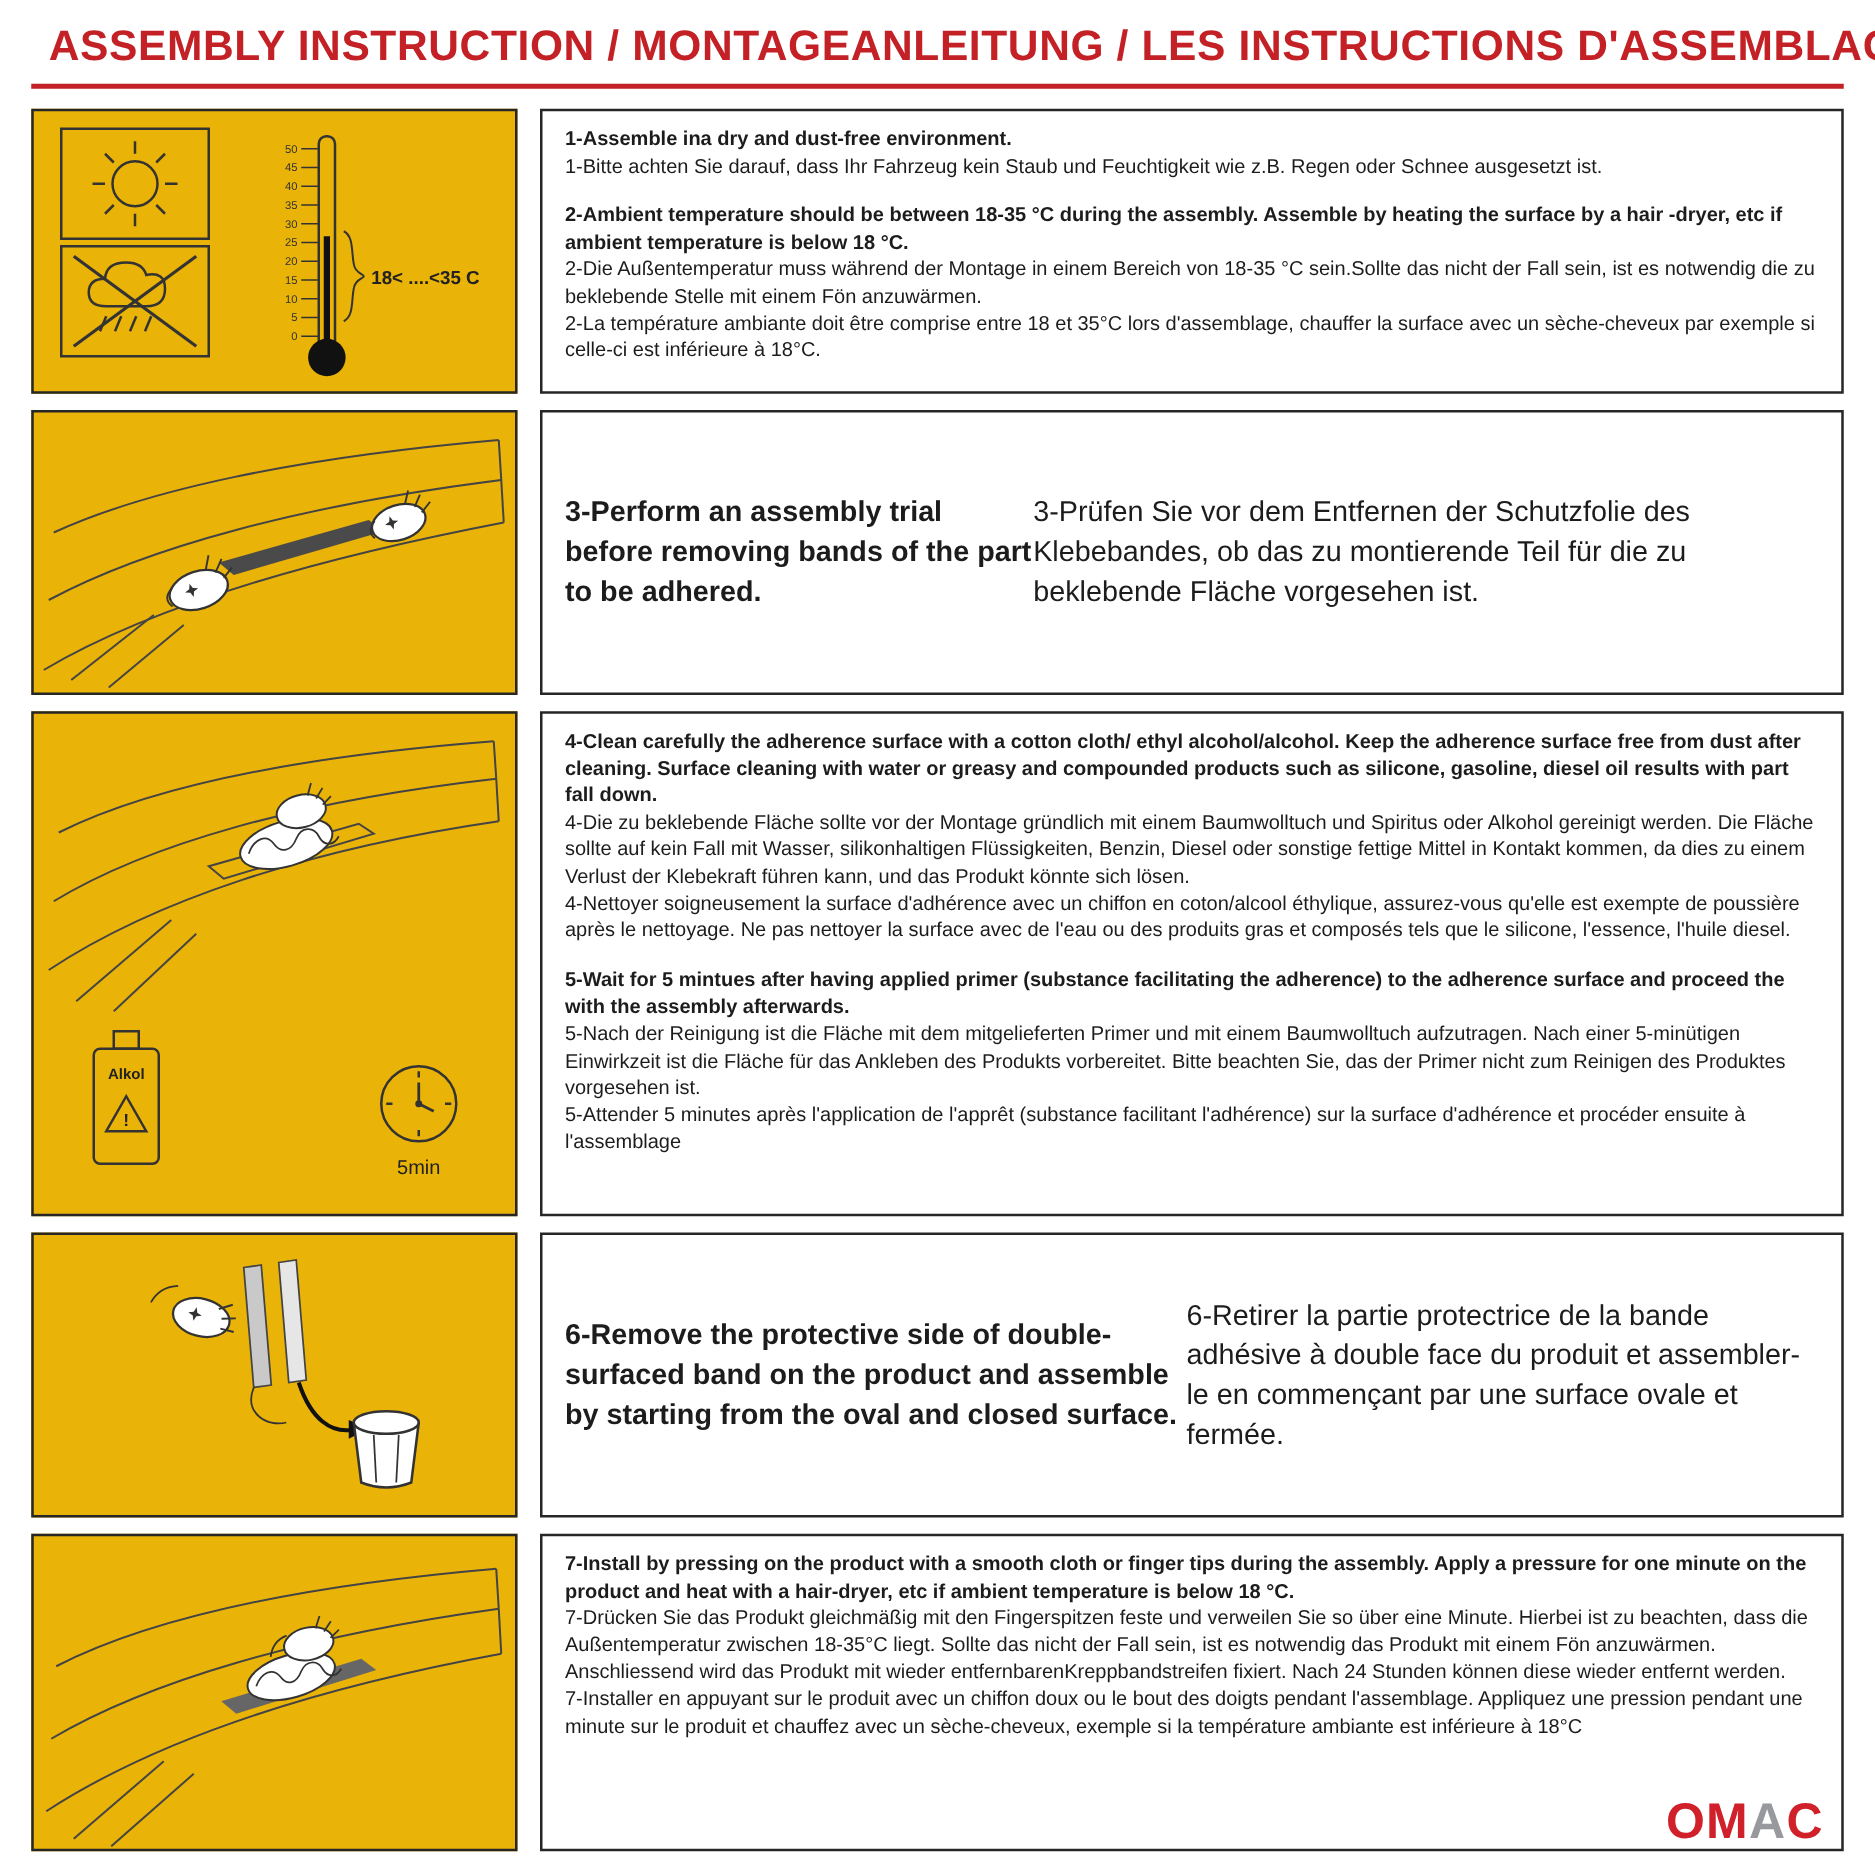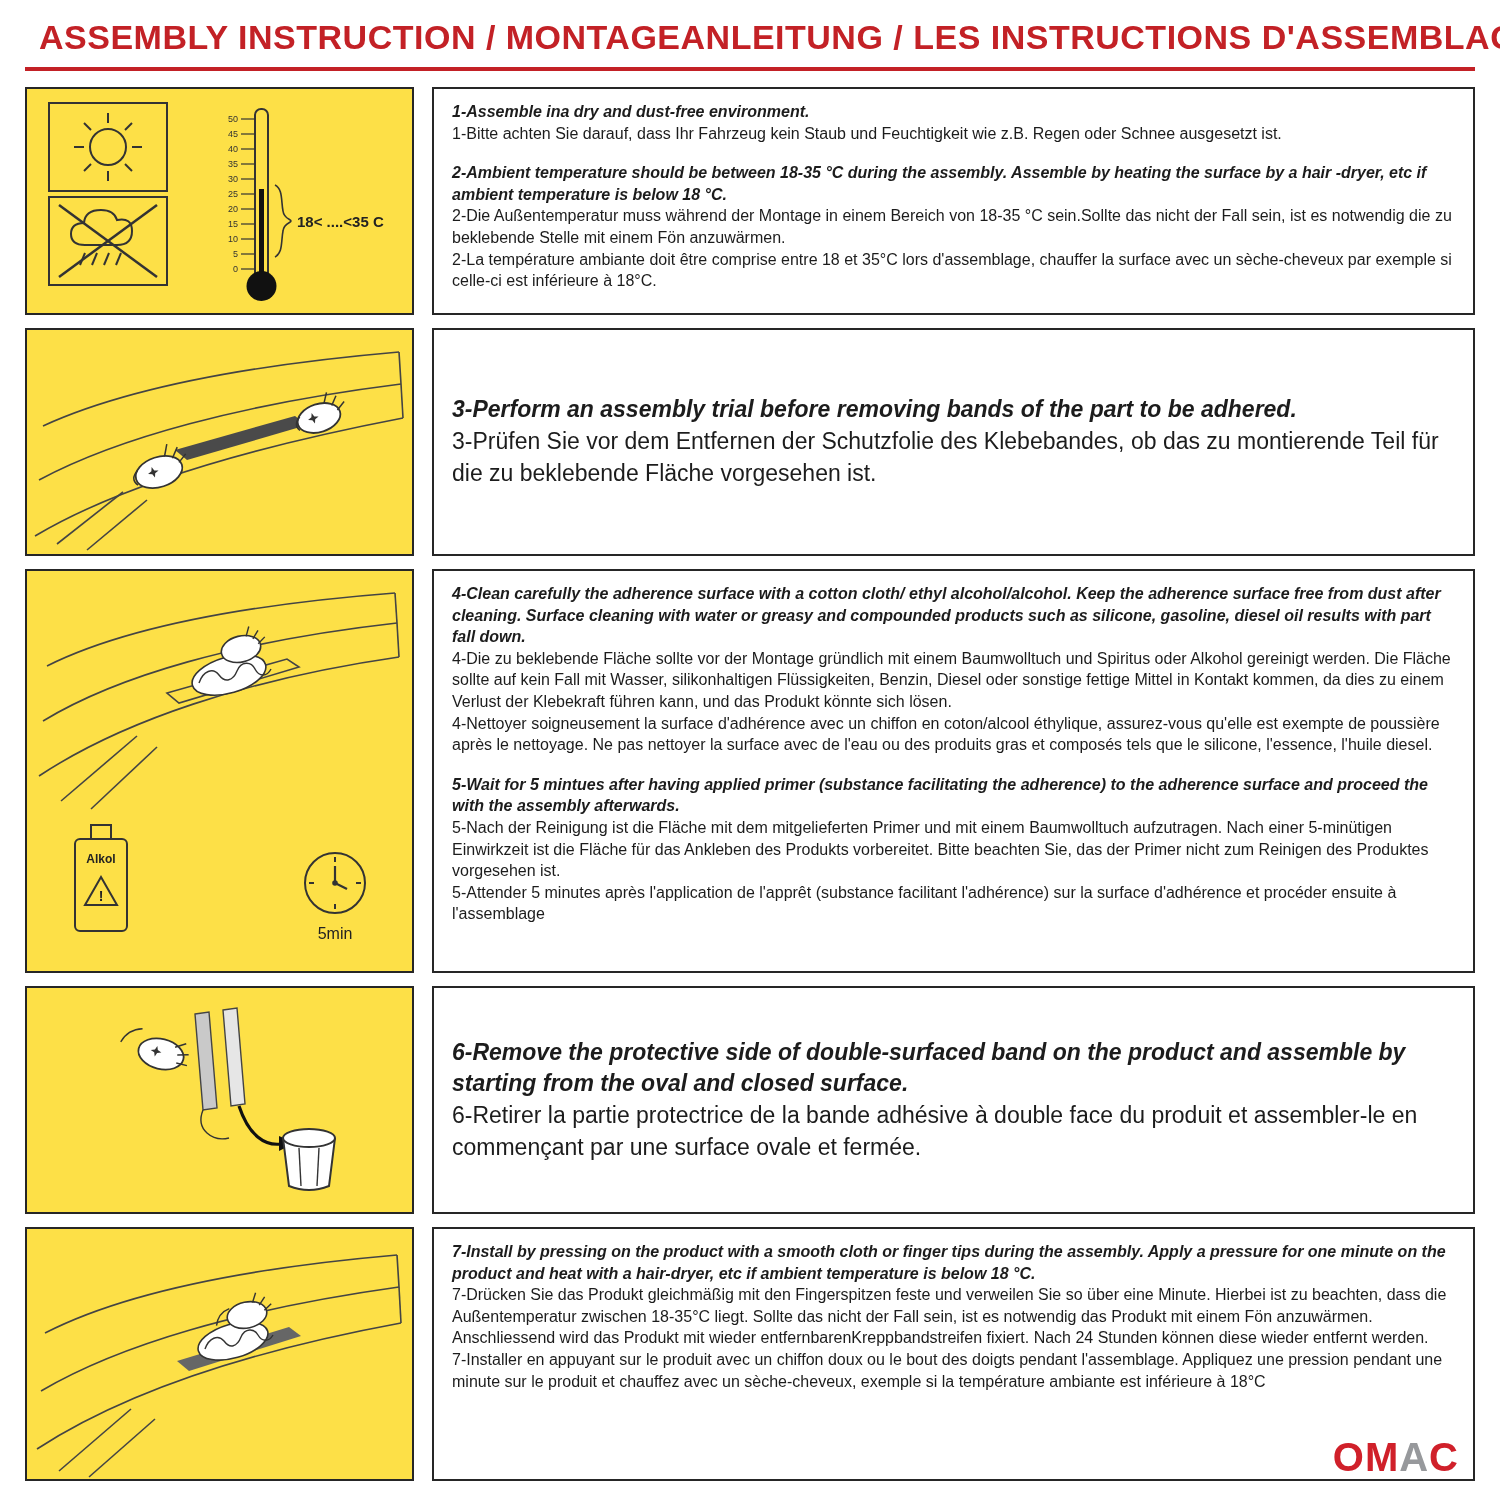--- a/index.html
+++ b/index.html
@@ -1,26 +1,26 @@
 <!DOCTYPE html>
 <html><head>
 <meta charset="utf-8">
 <style>
   html,body{margin:0;padding:0;background:#ffffff;}
   body{width:1500px;font-family:"Liberation Sans",sans-serif;color:#1c1c1c;}
   .page{padding:12px 25px 18px 25px;box-sizing:border-box;width:1500px;}
   .title{color:#c32126;font-weight:800;font-size:34px;letter-spacing:.5px;padding:6px 14px 10px 14px;white-space:nowrap;}
   .title-rule{height:4px;background:#c32126;margin:0 0 16px 0;}
   .row{display:flex;gap:18px;margin-bottom:13px;align-items:stretch;}
-  .illus-box{flex:0 0 385px;width:385px;border:2px solid #262626;background:#fde047;overflow:hidden;}
+  .illus-box{flex:0 0 385px;width:385px;border:2px solid #262626;background:#eab308;overflow:hidden;}
   .illus-box svg{width:100%;height:100%;display:block;}
   .text-box{flex:1;border:2px solid #262626;background:#fff;padding:12px 18px;box-sizing:border-box;position:relative;}
-  .text-box.center{display:flex;flex-direction:column;justify-content:center;}
+  .text-box.center{display:flex;flex-direction:row;justify-content:center;align-items:center;}
   .p{margin:0;font-size:16px;line-height:1.35;}
-  .p.b{font-weight:700;font-style:italic;}
+  .p.b{font-weight:700;}
   .p.mt{margin-top:18px;}
   .big .p{font-size:23px;line-height:1.38;}
   .h226{min-height:226px;} .h400{min-height:400px;} .h250{min-height:252px;}
   .logo{position:absolute;right:14px;bottom:2px;font-weight:900;font-size:40px;letter-spacing:1px;line-height:1;font-family:"Liberation Sans",sans-serif;}
   .logo .red{color:#d0202a;} .logo .gray{color:#97999c;}
   svg text{font-family:"Liberation Sans",sans-serif;}
 </style>
 </head>
 <body>
 

